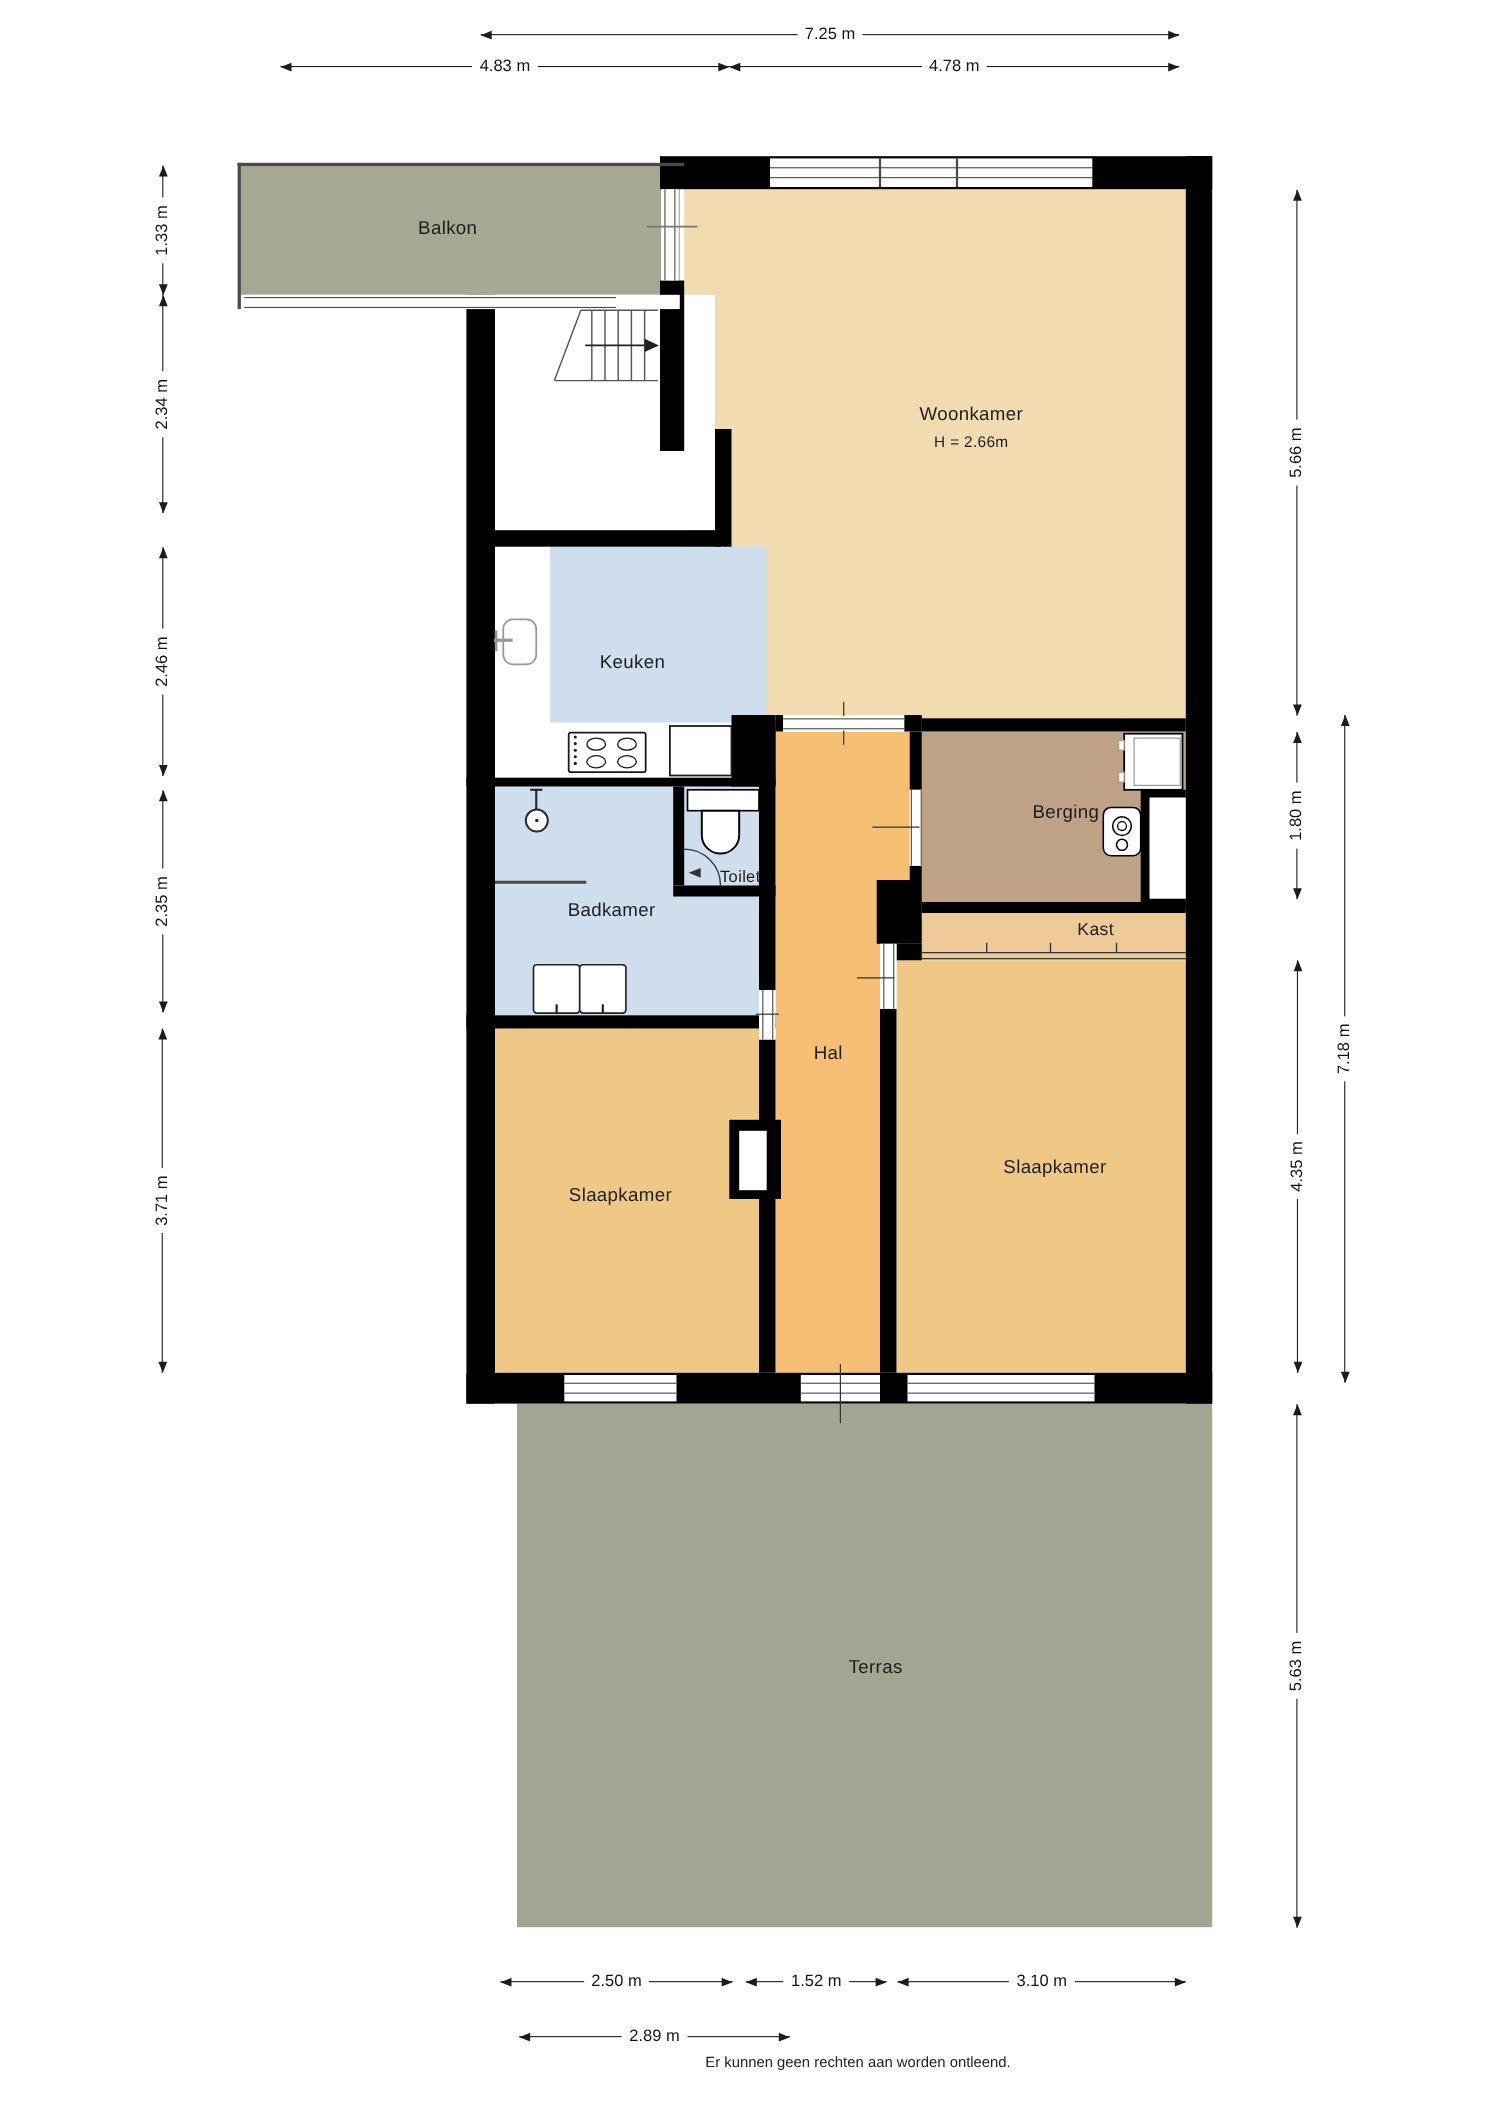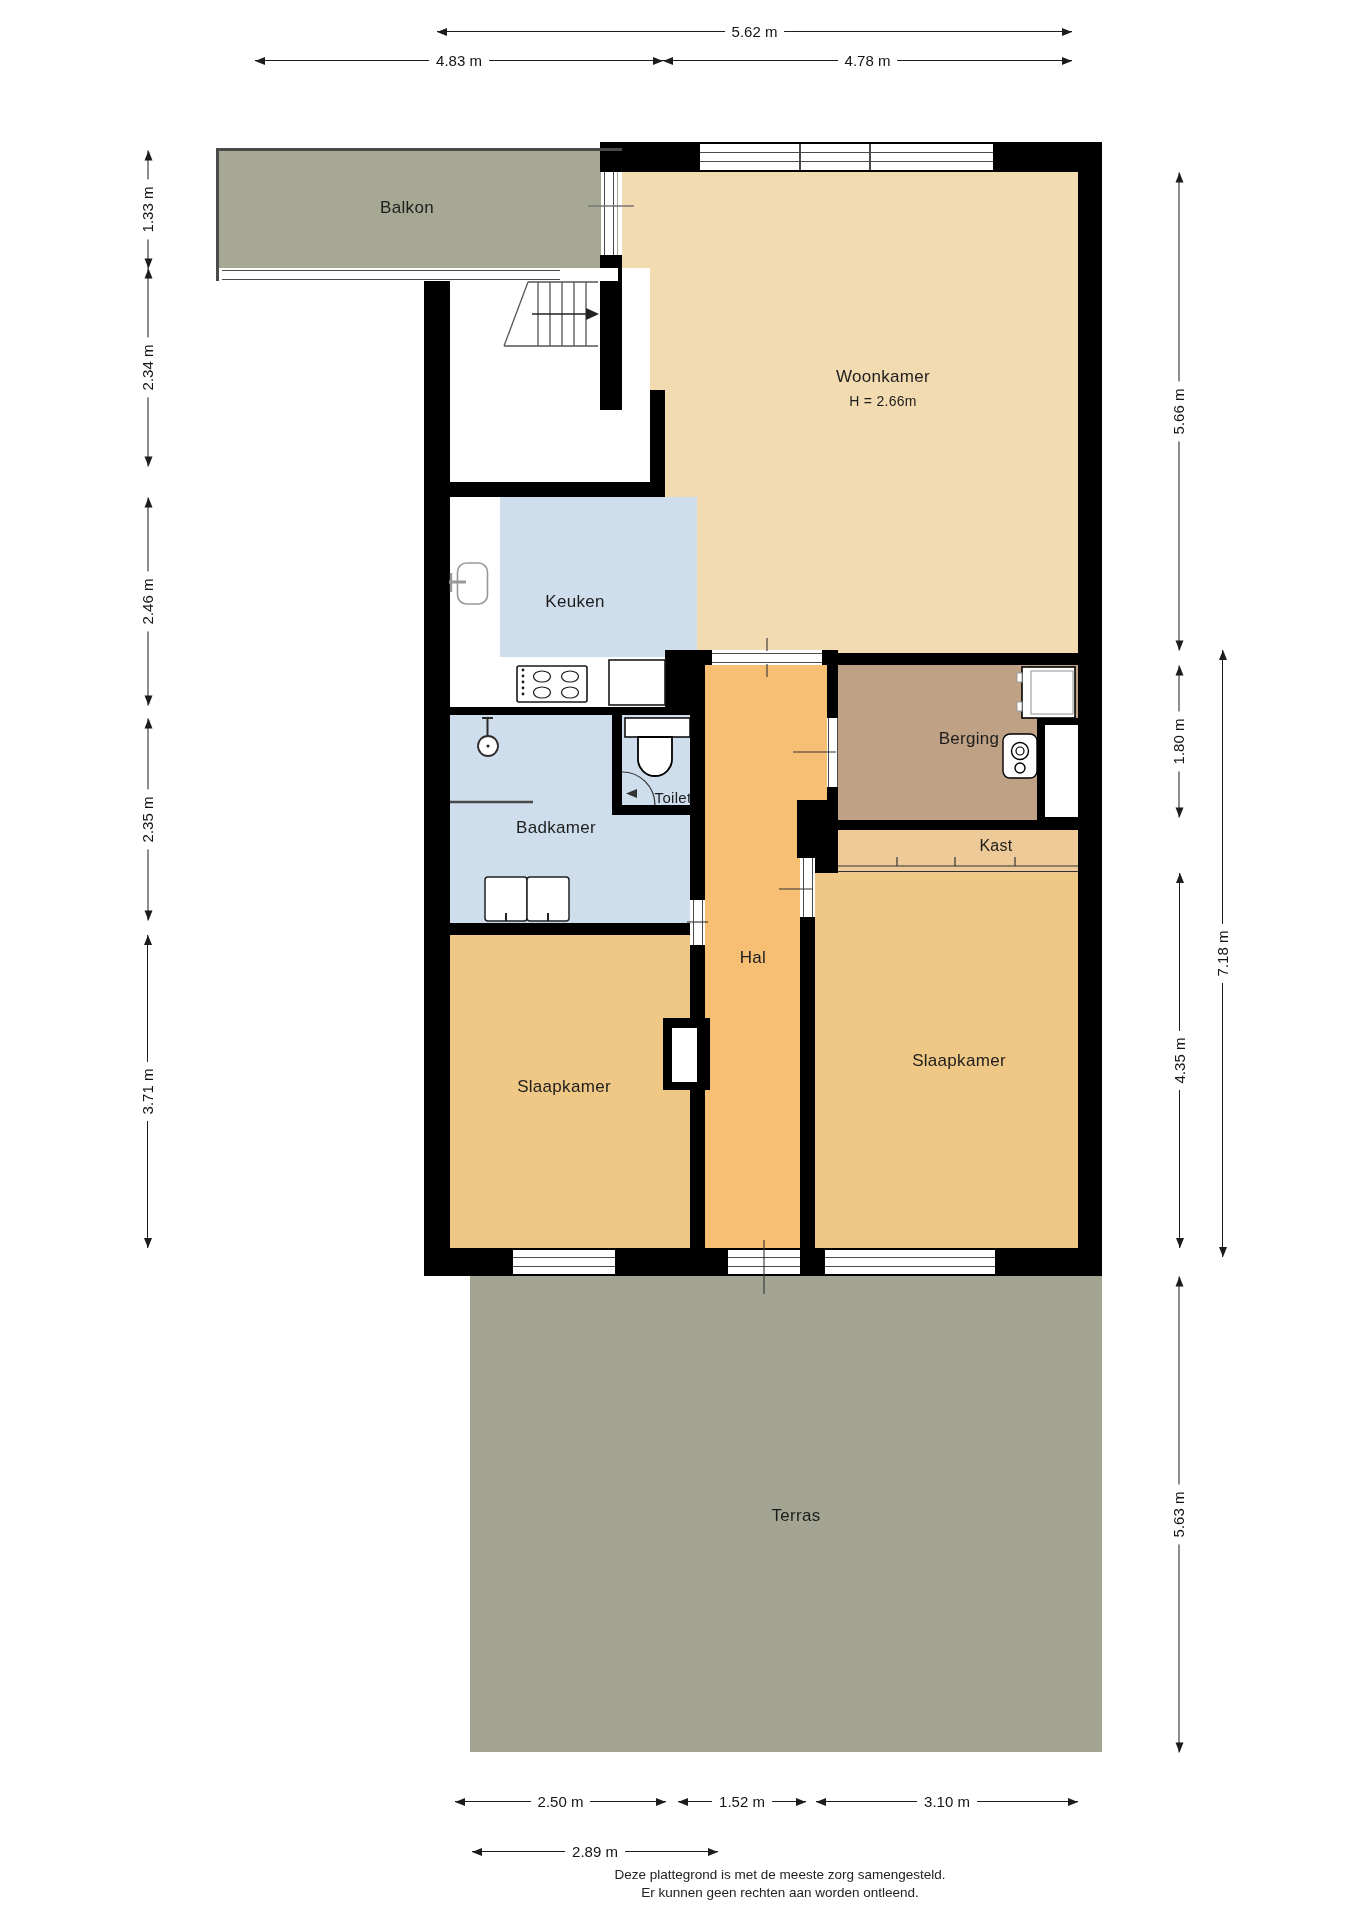--- a/index.html
+++ b/index.html
@@ -208,21 +208,21 @@
   <div class="rl" style="left:753px;top:958px;">Hal</div>
   <div class="rl" style="left:945px;top:739px;margin-left:24px;">Berging</div>
   <div class="rl" style="left:996px;top:846px;font-size:16px;">Kast</div>
   <div class="rl" style="left:564px;top:1087px;">Slaapkamer</div>
   <div class="rl" style="left:959px;top:1061px;">Slaapkamer</div>
   <div class="rl" style="left:796px;top:1516px;">Terras</div>
 
   <div>
 
     <div class="dim" style="left:437px;top:31px;width:635px;">
-        <span class="lbl">5.62 m</span>
+        <span class="lbl">7.25 m</span>
       </div>
     <div class="dim" style="left:255px;top:60px;width:408px;">
         <span class="lbl">4.83 m</span>
       </div>
     <div class="dim" style="left:663px;top:60px;width:409px;">
         <span class="lbl">4.78 m</span>
       </div>
 
     <div class="dim v" style="left:89px;top:209px;width:118px;">
         <span class="lbl">1.33 m</span>
@@ -264,17 +264,16 @@
       </div>
     <div class="dim" style="left:816px;top:1801px;width:262px;">
         <span class="lbl">3.10 m</span>
       </div>
     <div class="dim" style="left:472px;top:1851px;width:246px;">
         <span class="lbl">2.89 m</span>
       </div>
   </div>
 
   <div class="footer">
-    <div>Deze plattegrond is met de meeste zorg samengesteld.</div>
     <div>Er kunnen geen rechten aan worden ontleend.</div>
   </div>
 
 </div>
 
 </body></html>

